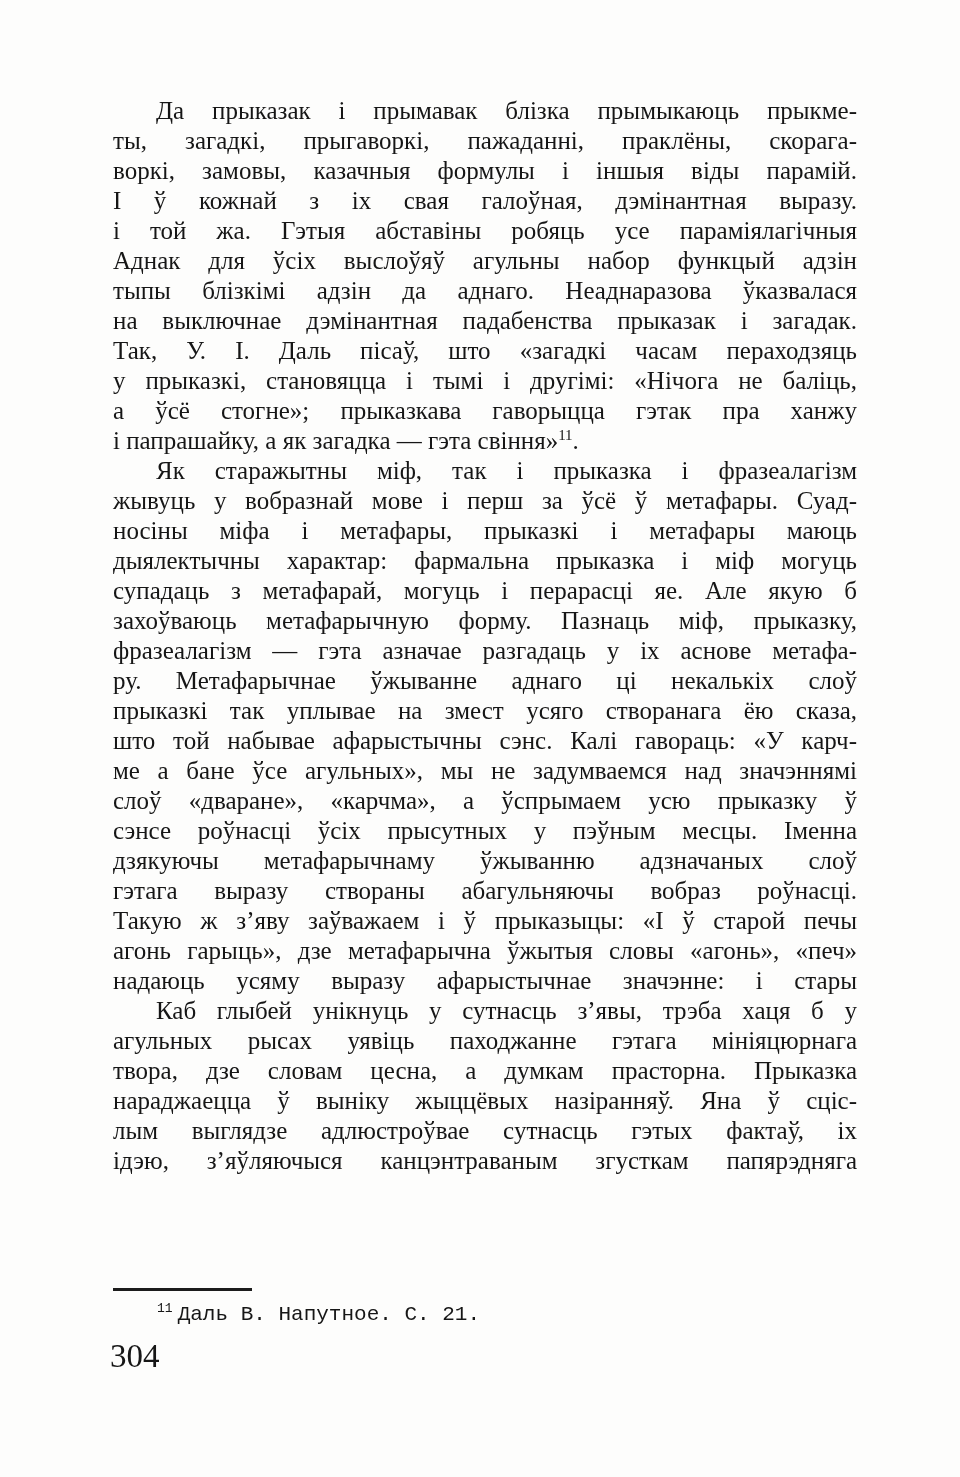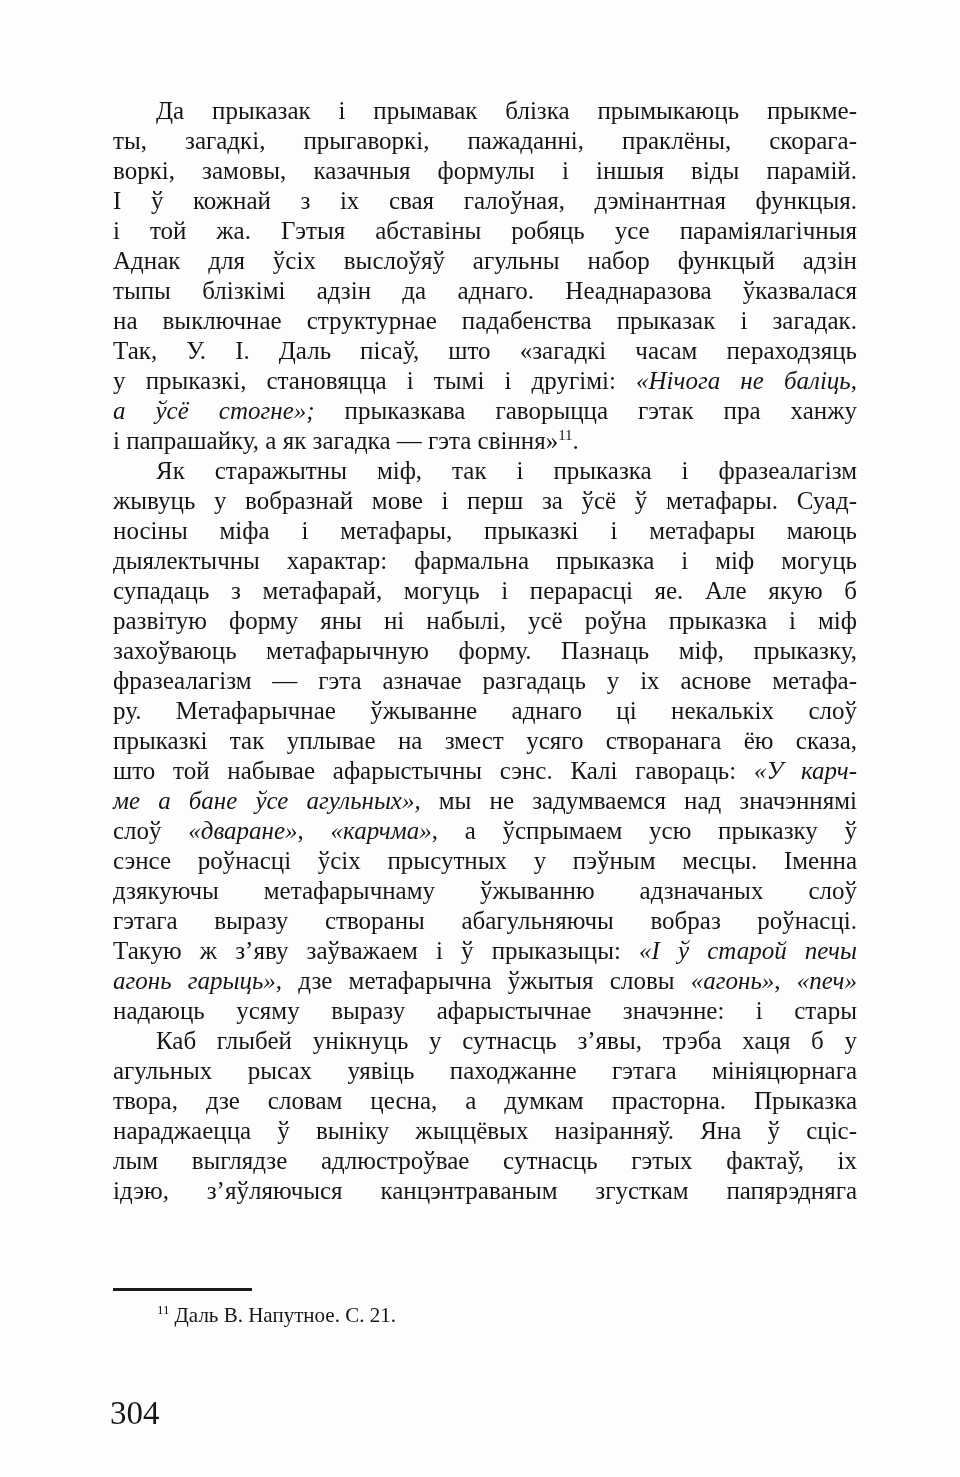--- a/index.html
+++ b/index.html
@@ -25,21 +25,21 @@
     line-height: 30px;
   }
   .para { margin: 0; }
   .line {
     text-align: justify;
     text-align-last: justify;
     white-space: normal;
   }
   .line.first { text-indent: 43px; }
   .line.last { text-align-last: left; }
-  .it { font-style: italic; }
+  .it { }
   .seg-sup {
     font-size: 0.6em;
     vertical-align: super;
     line-height: 0;
   }
   .footnote-rule {
     position: absolute;
     left: 113px;
     top: 1288px;
     width: 139px;
@@ -47,62 +47,62 @@
     background: #1c1c1c;
   }
   .footnote {
     position: absolute;
     left: 113px;
     top: 1302px;
     width: 744px;
     font-size: 21px;
     line-height: 26px;
     text-indent: 44px;
+    font-family: Liberation Mono, monospace;
   }
   .footnote .fn-marker {
     font-size: 0.62em;
     vertical-align: super;
     line-height: 0;
     margin-right: 5px;
   }
   .page-number {
     position: absolute;
     left: 110px;
-    top: 1394px;
+    top: 1337px;
     font-size: 33px;
     line-height: 38px;
   }
 </style>
 </head>
 <body>
 
 <div class="page">
 
   <div class="body-text">
       <div class="para">
         <div class="line first"><span class="rg">Да прыказак і прымавак блізка прымыкаюць прыкме-</span></div>
         <div class="line"><span class="rg">ты, загадкі, прыгаворкі, пажаданні, праклёны, скорага-</span></div>
         <div class="line"><span class="rg">воркі, замовы, казачныя формулы і іншыя віды парамій.</span></div>
-        <div class="line"><span class="rg">І ў кожнай з іх свая галоўная, дэмінантная функцыя.</span></div>
+        <div class="line"><span class="rg">І ў кожнай з іх свая галоўная, дэмінантная выразу.</span></div>
         <div class="line"><span class="rg">і той жа. Гэтыя абставіны робяць усе параміялагічныя</span></div>
         <div class="line"><span class="rg">Аднак для ўсіх выслоўяў агульны набор функцый адзін</span></div>
         <div class="line"><span class="rg">тыпы блізкімі адзін да аднаго. Неаднаразова ўказвалася</span></div>
-        <div class="line"><span class="rg">на выключнае структурнае падабенства прыказак і загадак.</span></div>
+        <div class="line"><span class="rg">на выключнае дэмінантная падабенства прыказак і загадак.</span></div>
         <div class="line"><span class="rg">Так, У. І. Даль пісаў, што «загадкі часам пераходзяць</span></div>
         <div class="line"><span class="rg">у прыказкі, становяцца і тымі і другімі: </span><span class="it">«Нічога не баліць,</span></div>
         <div class="line"><span class="it">а ўсё стогне»;</span><span class="rg"> прыказкава гаворыцца гэтак пра ханжу</span></div>
         <div class="line last"><span class="rg">і папрашайку, а як загадка — гэта свіння»</span><span class="seg-sup">11</span><span class="rg">.</span></div>
       </div>
       <div class="para">
         <div class="line first"><span class="rg">Як старажытны міф, так і прыказка і фразеалагізм</span></div>
         <div class="line"><span class="rg">жывуць у вобразнай мове і перш за ўсё ў метафары. Суад-</span></div>
         <div class="line"><span class="rg">носіны міфа і метафары, прыказкі і метафары маюць</span></div>
         <div class="line"><span class="rg">дыялектычны характар: фармальна прыказка і міф могуць</span></div>
         <div class="line"><span class="rg">супадаць з метафарай, могуць і перарасці яе. Але якую б</span></div>
-        <div class="line"><span class="rg">развітую форму яны ні набылі, усё роўна прыказка і міф</span></div>
         <div class="line"><span class="rg">захоўваюць метафарычную форму. Пазнаць міф, прыказку,</span></div>
         <div class="line"><span class="rg">фразеалагізм — гэта азначае разгадаць у іх аснове метафа-</span></div>
         <div class="line"><span class="rg">ру. Метафарычнае ўжыванне аднаго ці некалькіх слоў</span></div>
         <div class="line"><span class="rg">прыказкі так уплывае на змест усяго створанага ёю сказа,</span></div>
         <div class="line"><span class="rg">што той набывае афарыстычны сэнс. Калі гавораць: </span><span class="it">«У карч-</span></div>
         <div class="line"><span class="it">ме а бане ўсе агульных»,</span><span class="rg"> мы не задумваемся над значэннямі</span></div>
         <div class="line"><span class="rg">слоў </span><span class="it">«дваране»</span><span class="rg">, </span><span class="it">«карчма»</span><span class="rg">, а ўспрымаем усю прыказку ў</span></div>
         <div class="line"><span class="rg">сэнсе роўнасці ўсіх прысутных у пэўным месцы. Іменна</span></div>
         <div class="line"><span class="rg">дзякуючы метафарычнаму ўжыванню адзначаных слоў</span></div>
         <div class="line"><span class="rg">гэтага выразу створаны абагульняючы вобраз роўнасці.</span></div>

